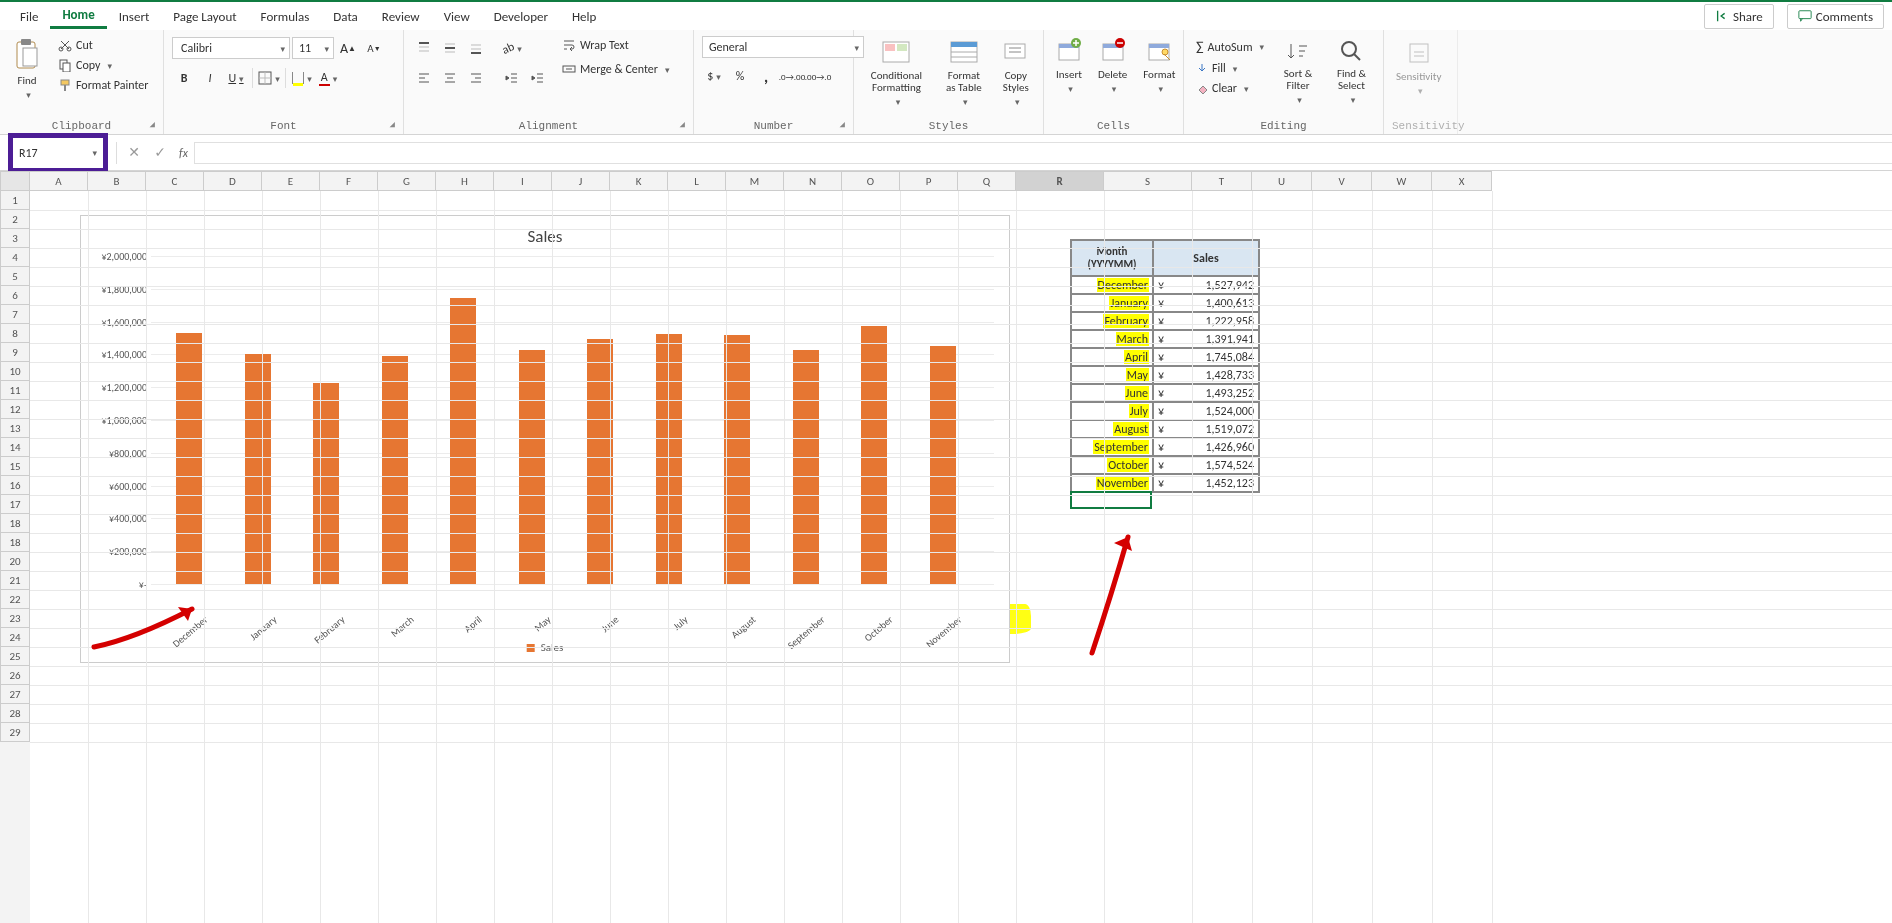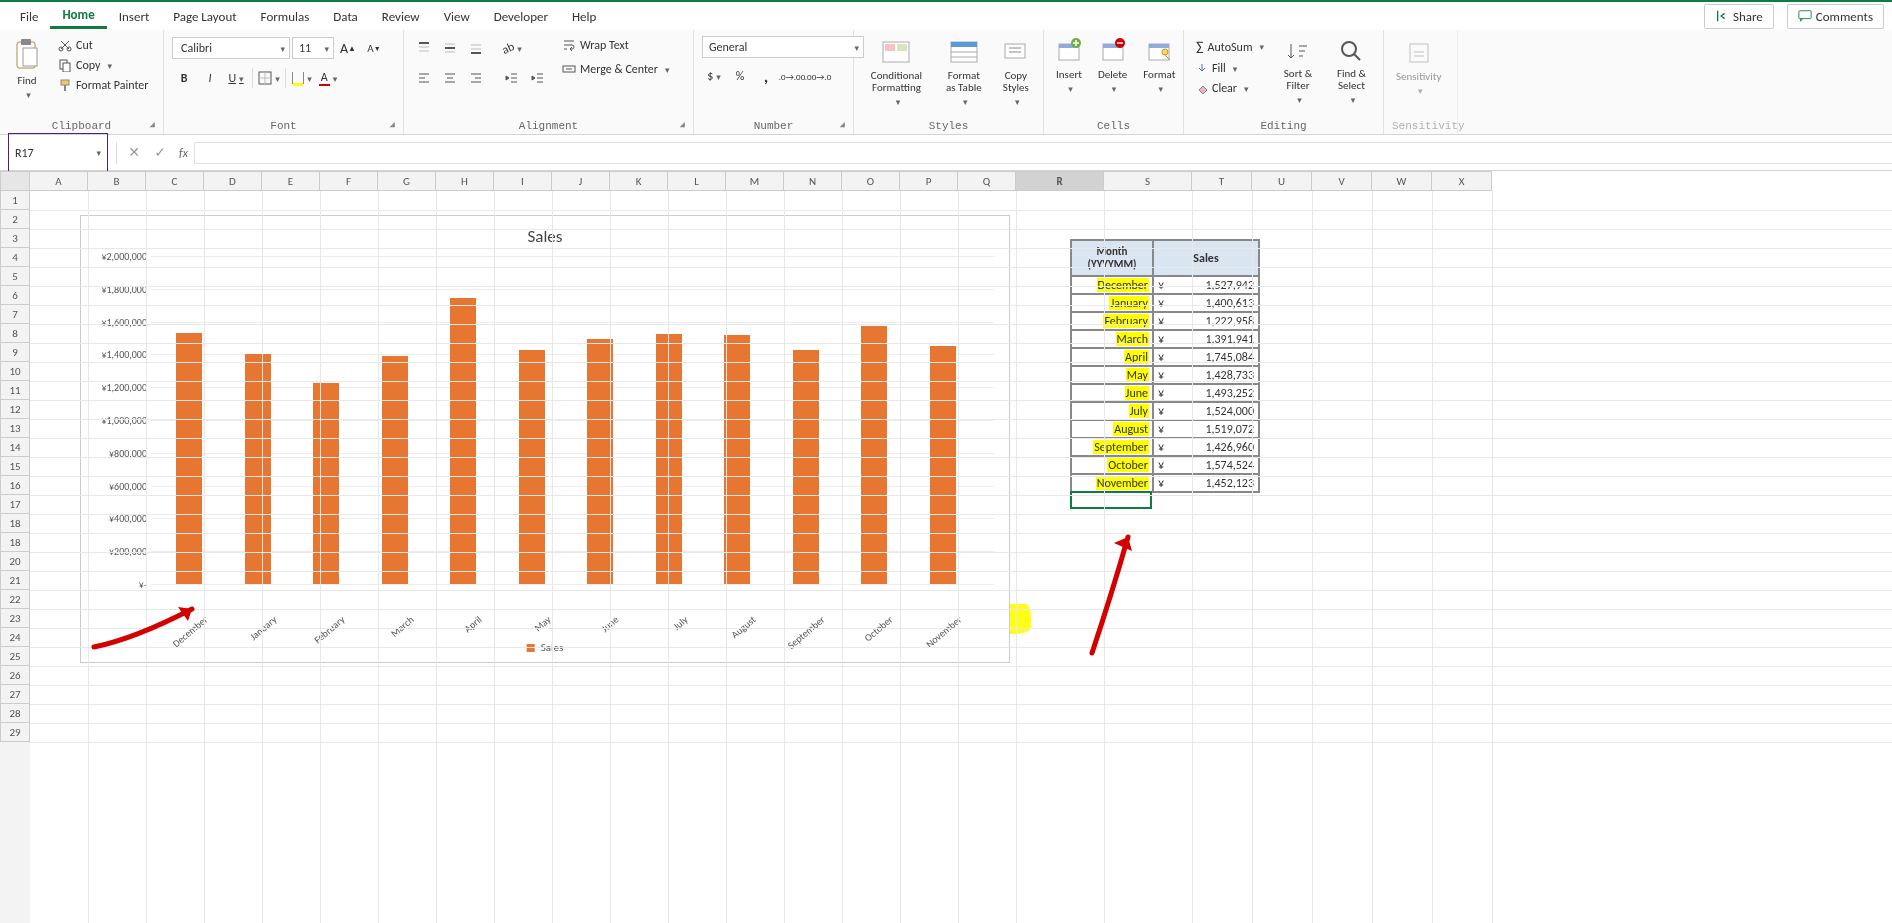--- a/index.html
+++ b/index.html
@@ -18,21 +18,21 @@
 .dlg-launcher { position: absolute; right: 0; top: 1px; font-size: 9px; color: #888; cursor: pointer; }
 .big-btn { display: flex; flex-direction: column; align-items: center; gap: 2px; padding: 2px 4px; cursor: pointer; font-size: 11px; }
 .small-btn { display: flex; align-items: center; gap: 4px; padding: 2px 4px; cursor: pointer; font-size: 12px; }
 .inline-col { display: flex; flex-direction: column; gap: 2px; }
 .inline-row { display: flex; align-items: center; gap: 2px; }
 .dd-input { border: 1px solid #ccc; background: #fff; height: 22px; font-size: 12px; padding: 0 4px 0 6px; display: flex; align-items: center; justify-content: space-between; cursor: pointer; }
 .font-name { width: 118px; padding-left: 8px; }
 .font-size { width: 42px; }
 .icon-btn { width: 24px; height: 24px; display: flex; align-items: center; justify-content: center; cursor: pointer; border-radius: 2px; }
 .formula-bar { display: flex; align-items: center; height: 36px; border-bottom: 1px solid #d4d4d4; background: #fff; }
-.name-box { width: 100px; height: 40px; border: 1px solid #4c1d95; margin: 0 4px 0 8px; display: flex; align-items: center; padding: 0 6px; font-size: 12px; justify-content: space-between; }
+.name-box { width: 100px; height: 40px; border: 5px solid #4c1d95; margin: 0 4px 0 8px; display: flex; align-items: center; padding: 0 6px; font-size: 12px; justify-content: space-between; }
 .fb-btn { width: 26px; text-align: center; color: #999; cursor: pointer; font-size: 14px; }
 .fx-label { font-style: italic; color: #666; padding: 0 6px; }
 .formula-input { flex: 1; height: 22px; border: 1px solid #e0e0e0; border-right: none; padding: 0 6px; font-size: 12px; }
 .sheet-area { flex: 1; display: flex; overflow: hidden; }
 .row-hdr-col { width: 30px; background: #f3f3f3; }
 .corner { height: 20px; border: 1px solid #ccc; background: #e6e6e6; }
 .row-hdr { height: 19px; border: 1px solid #ccc; border-top: none; font-size: 11px; color: #555; display: flex; align-items: center; justify-content: center; background: #f3f3f3; }
 .grid-main { flex: 1; position: relative; }
 .col-hdr-row { display: flex; height: 20px; }
 .col-hdr { width: 58px; border: 1px solid #ccc; border-left: none; background: #f3f3f3; font-size: 11px; color: #555; display: flex; align-items: center; justify-content: center; }

